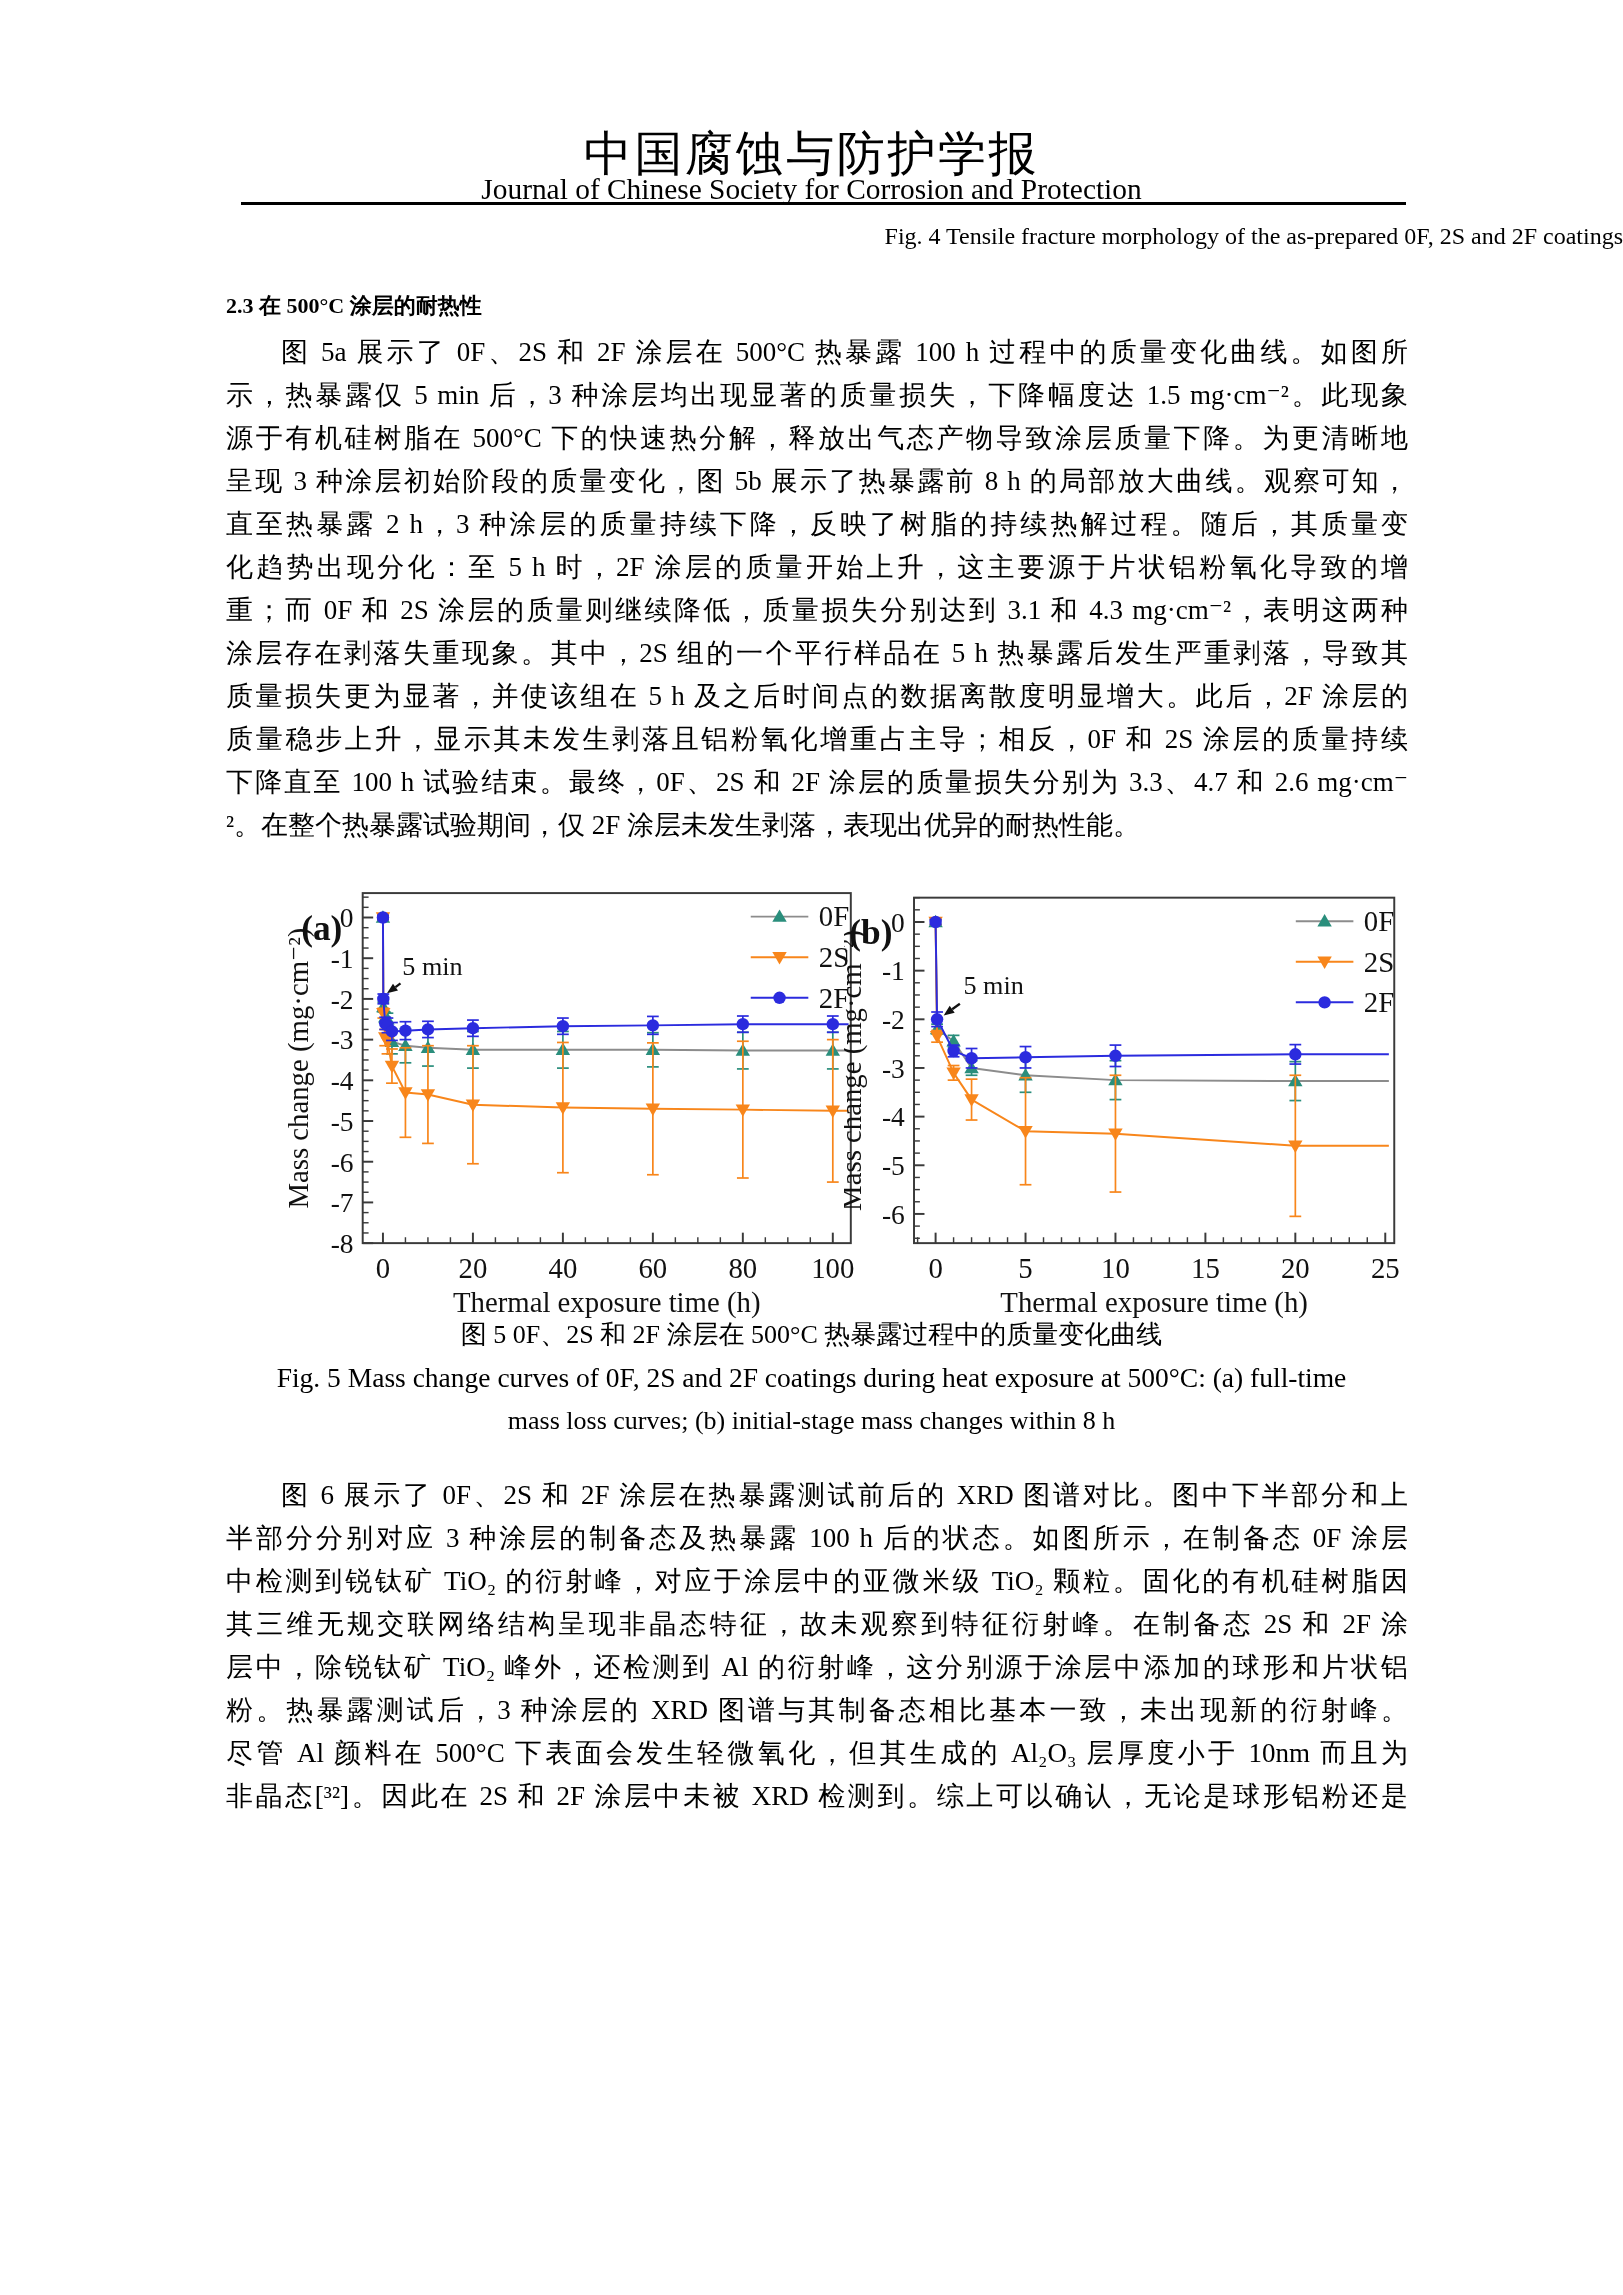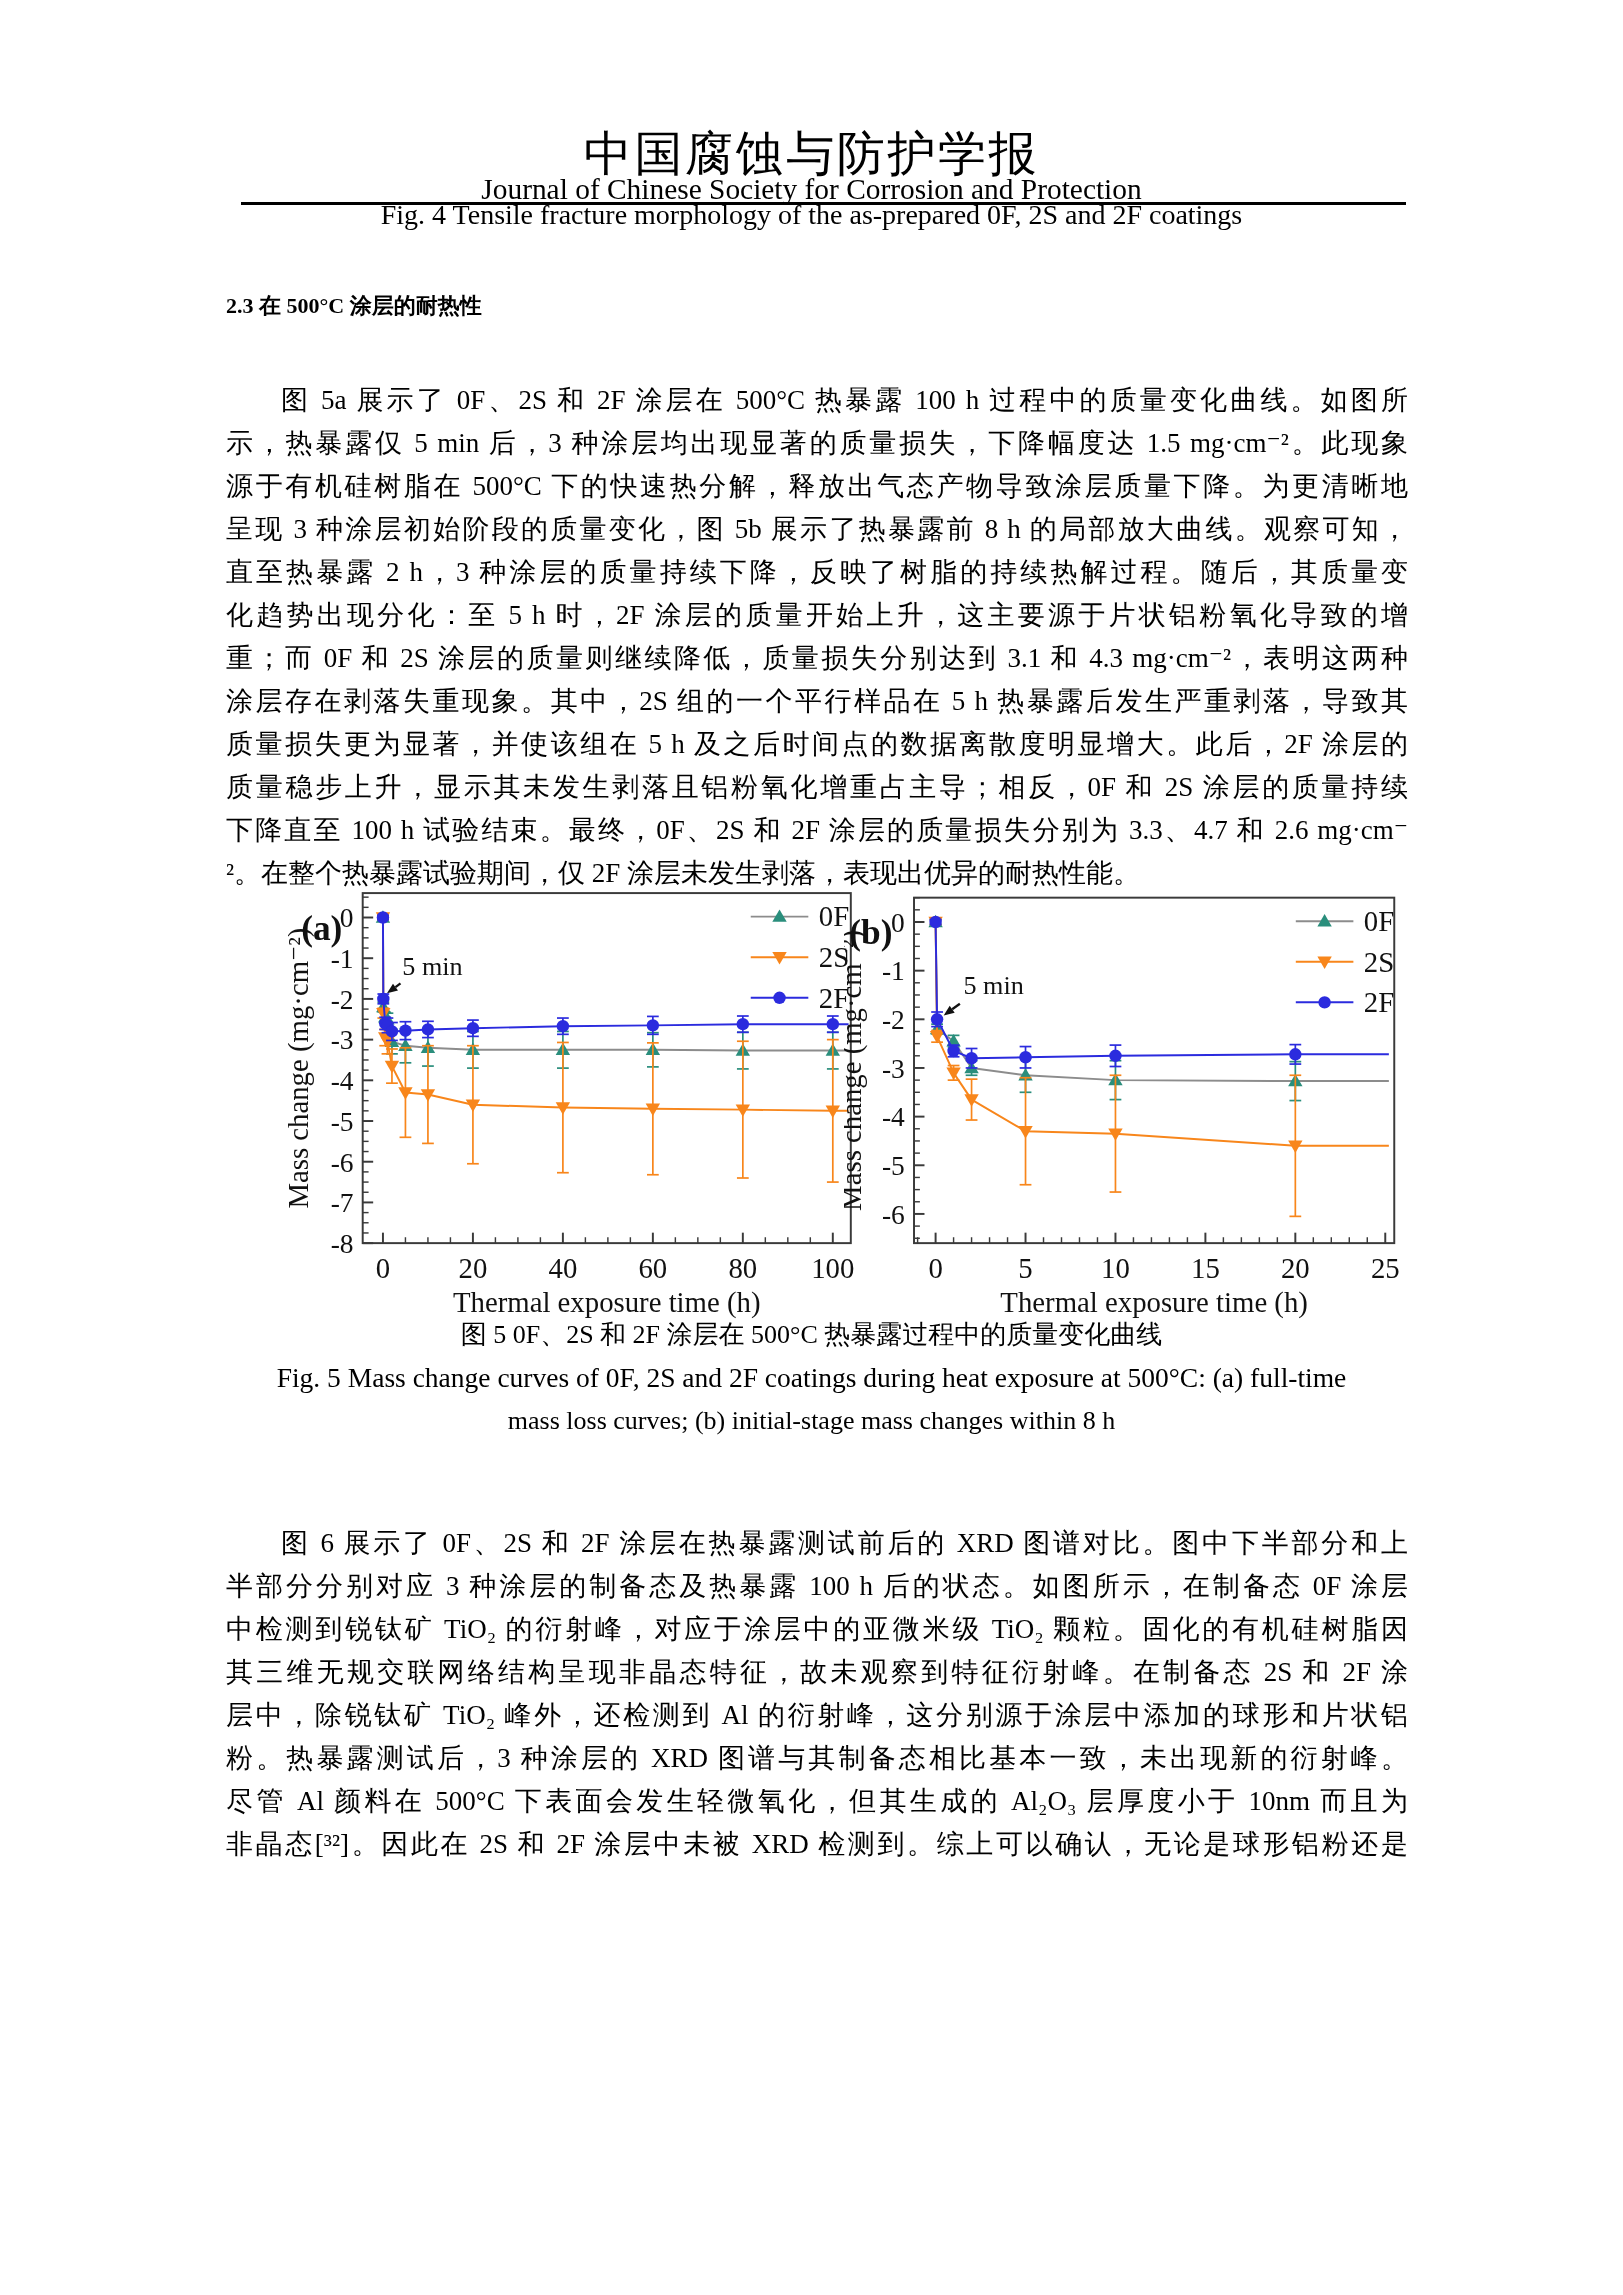--- a/index.html
+++ b/index.html
@@ -6,23 +6,23 @@
   body{
     width:1623px;height:2295px;position:relative;background:#ffffff;color:#000;
     font-family:"Liberation Serif","DejaVu Serif",serif;
     overflow:hidden;
   }
   .abs{position:absolute;}
   .center{left:0;width:100%;text-align:center;}
   .header-title{top:122px;font-size:48px;letter-spacing:2.6px;}
   .header-sub{top:173px;font-size:29.4px;}
   .header-rule{top:202px;left:241px;width:1165px;border-top:3.9px solid #000;height:0;}
-  .fig4-caption{top:199px;font-size:28px;}
+  .fig4-caption{top:223px;font-size:24px;text-align:right;}
   .section-heading{top:291px;left:226px;font-size:22px;font-weight:bold;}
-  .para{left:226px;width:1182px;font-size:27px;margin-top:48px;}
+  .para{left:226px;width:1182px;font-size:27px;}
   .tline{
     height:43px;line-height:43px;white-space:normal;overflow:hidden;
     text-align:justify;text-align-last:justify;
   }
   .tline.indent{text-indent:55px;}
   .tline.flushlast{text-align-last:left;}
   .para1{top:331px;}
   .para2{top:1474px;}
   .cap-zh{top:1317px;font-size:26px;}
   .cap-en1{top:1362px;font-size:27.5px;}

